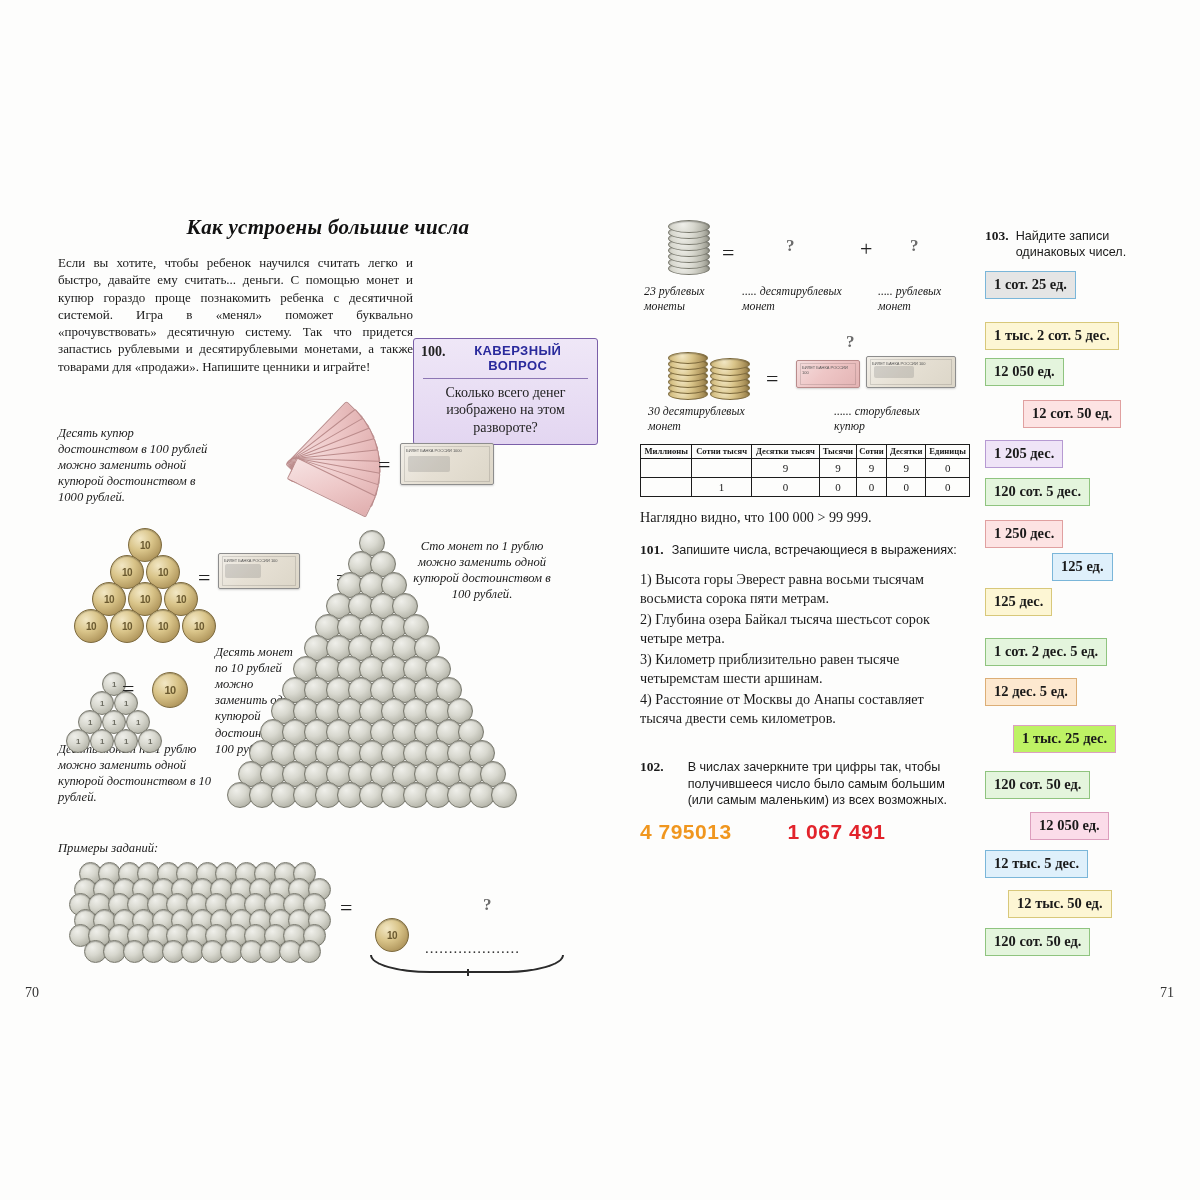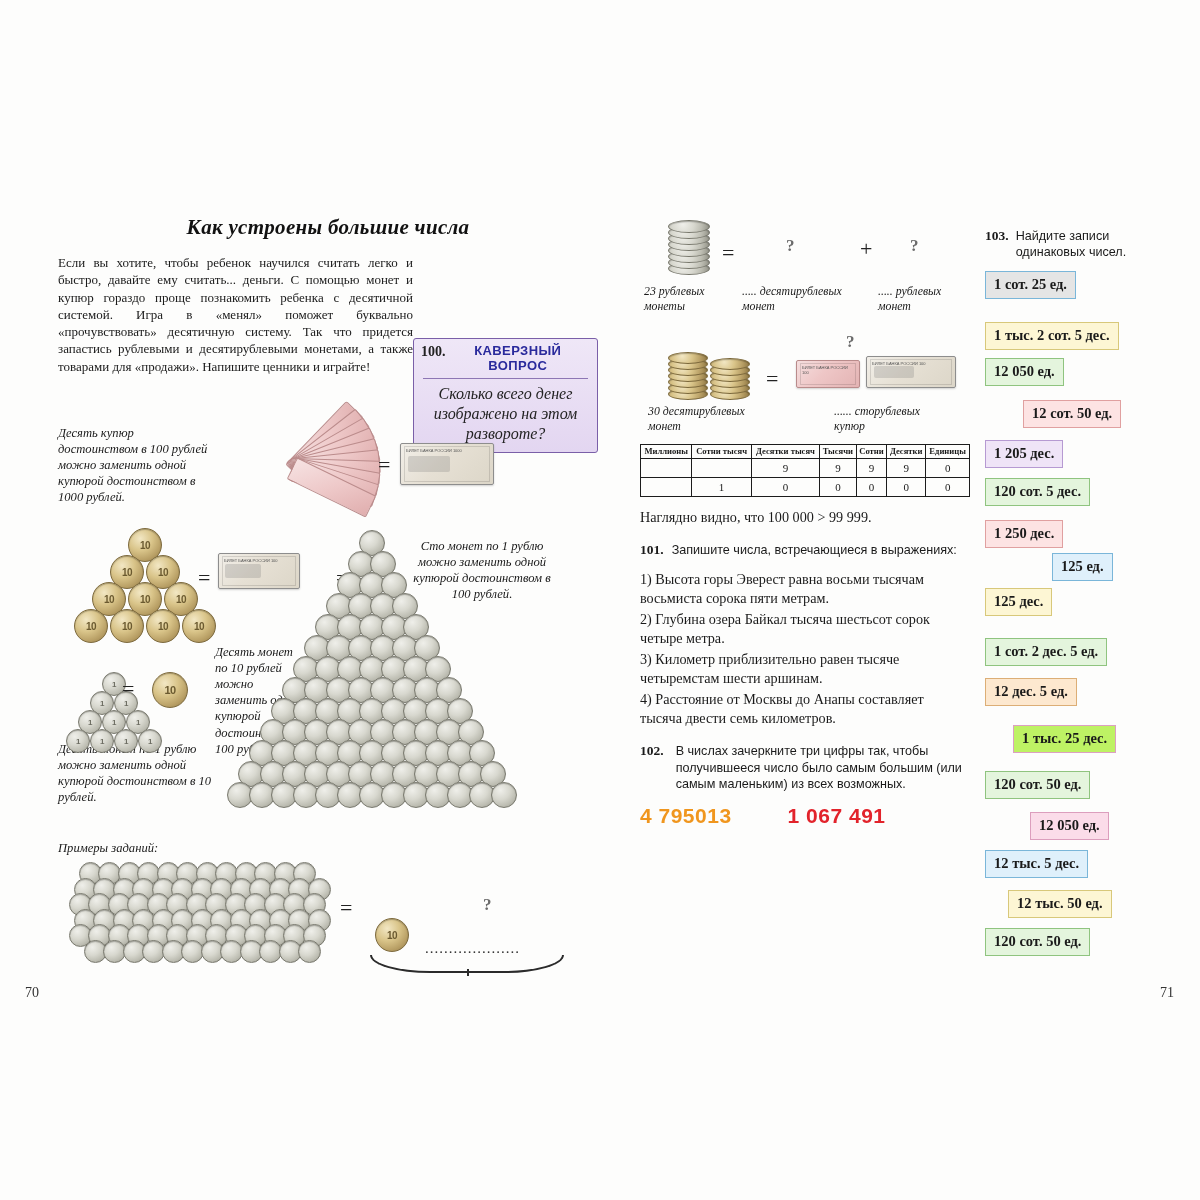--- a/index.html
+++ b/index.html
@@ -39,21 +39,21 @@
   }
   .quiz-num { font-weight:bold; font-size:14px; color:#222; float:left; }
   .quiz-head {
     color:#2a2a9c; font-family:"Liberation Sans", sans-serif;
     font-size:13px; font-weight:bold; text-align:center;
     letter-spacing:.4px; line-height:1.15;
     padding-left:12px;
   }
   .quiz-rule { border-top:1px solid #8d76b4; margin:4px 2px 5px 2px; }
   .quiz-text {
-    font-style:italic; font-size:16px; line-height:1.25; text-align:center; color:#222;
+    font-size:14px; line-height:1.25; text-align:center; color:#222;
   }
   
   .cap {
     position:absolute; font-style:italic; font-size:12.6px; line-height:1.28;
     color:#1a1a1a;
   }
   .eqsign { position:absolute; font-size:22px; color:#222; }
   .qmark { position:absolute; font-size:17px; color:#6b6b6b; font-weight:bold; }
   
   .coin {
@@ -546,21 +546,21 @@
 
     <div style="margin-top:16px; display:flex; gap:8px;">
       <span class="task-num">101.</span>
       <span class="task-head">Запишите числа, встречающиеся в выражениях:</span>
     </div>
     <p style="margin:12px 0 0 0; font-size:14.2px; line-height:1.33;">1) Высота горы Эверест равна восьми тысячам восьмиста сорока пяти метрам.</p>
     <p style="margin:2px 0 0 0; font-size:14.2px; line-height:1.33;">2) Глубина озера Байкал тысяча шестьсот сорок четыре метра.</p>
     <p style="margin:2px 0 0 0; font-size:14.2px; line-height:1.33;">3) Километр приблизительно равен тысяче четыремстам шести аршинам.</p>
     <p style="margin:2px 14px 0 0; font-size:14.2px; line-height:1.33;">4) Расстояние от Москвы до Анапы составляет тысяча двести семь километров.</p>
 
-    <div style="margin-top:16px; display:flex; gap:12px;">
+    <div style="margin-top:32px; display:flex; gap:24px;">
       <span class="task-num">102.</span>
       <span class="task-head">В числах зачеркните три цифры так, чтобы получившееся число было самым большим (или самым маленьким) из всех возможных.</span>
     </div>
     <div class="numbers-row" style="display:flex; gap:56px; margin-top:12px;">
       <span class="bignum orange">4 795013</span>
       <span class="bignum red">1 067 491</span>
     </div>
   </div>
 
   <div class="right-col">

